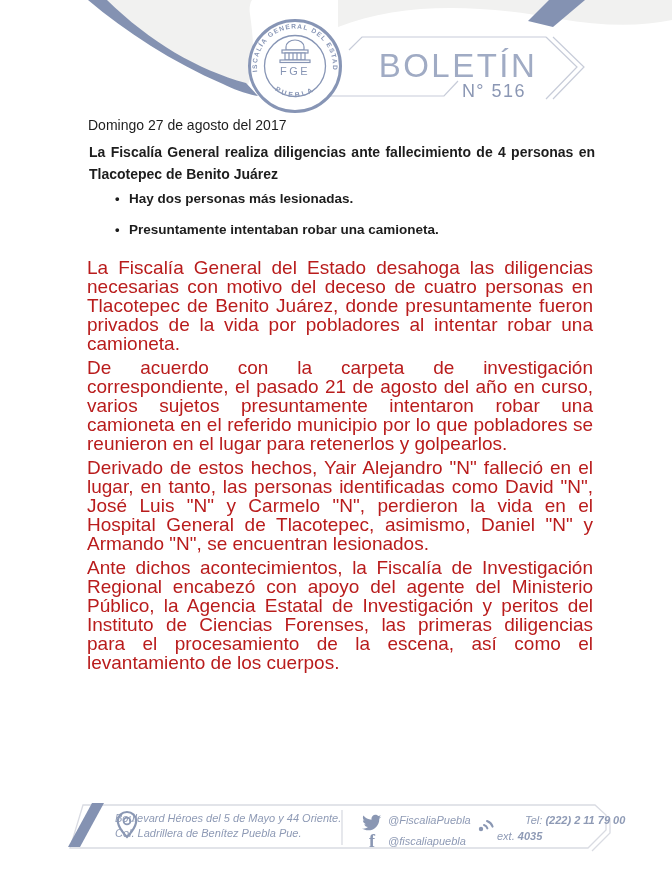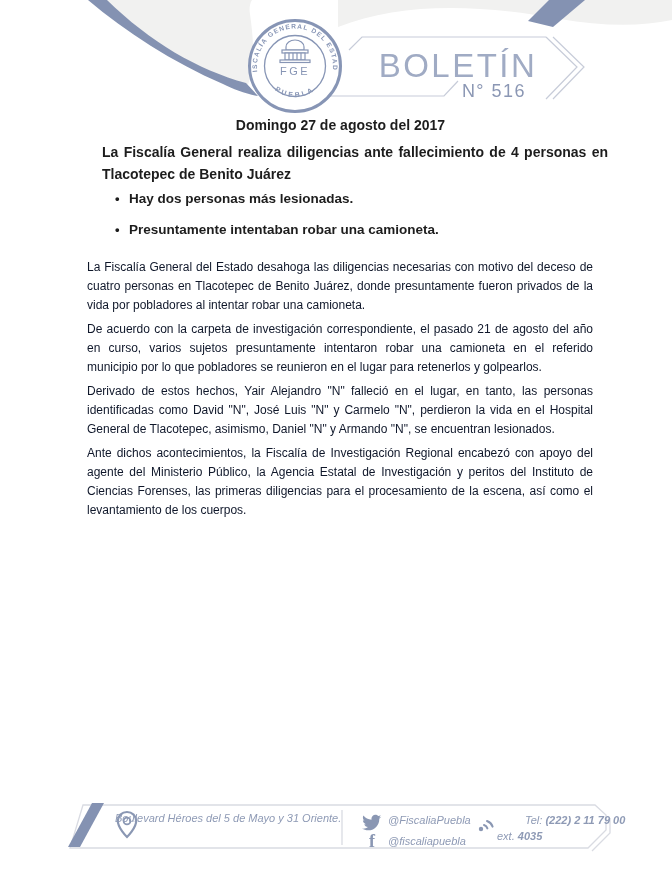--- a/index.html
+++ b/index.html
@@ -8,37 +8,37 @@
     font-family:"Liberation Sans", sans-serif;
   }
   .hdr-art{position:absolute;top:0;left:0;}
   .boletin-txt{font-family:"Liberation Sans",sans-serif;font-weight:400;fill:#a0abc4;font-size:33px;letter-spacing:2.5px;}
   .bolnum-txt{font-family:"Liberation Sans",sans-serif;font-weight:400;fill:#8b97b4;font-size:18px;letter-spacing:1.5px;}
   .seal-ring-txt{font-family:"Liberation Sans",sans-serif;font-size:6.6px;letter-spacing:1.2px;fill:#8795b5;font-weight:bold;}
   .seal-bot-txt{font-family:"Liberation Sans",sans-serif;font-size:7px;letter-spacing:2.4px;fill:#8795b5;font-weight:bold;}
   .seal-fge{font-family:"Liberation Sans",sans-serif;font-size:11px;letter-spacing:2.5px;fill:#8795b5;}
 
   .date-line{
-    position:absolute;top:117px;left:88px;width:505px;text-align:center;
-    font-size:14px;font-weight:bold;color:#1d1d1d;
+    position:absolute;top:117px;left:88px;width:505px;text-align:left;
+    font-size:14px;font-weight:normal;color:#1d1d1d;
   }
   .headline{
-    position:absolute;top:142px;left:102px;width:506px;margin:0;
+    position:absolute;top:142px;left:89px;width:506px;margin:0;
     font-size:14px;font-weight:bold;color:#1d1d1d;line-height:21.5px;text-align:justify;
   }
   .bullets{
     position:absolute;top:191px;left:87px;width:506px;margin:0;padding:0;list-style:none;
   }
   .bullets li{
     display:flex;margin-bottom:16px;font-size:13.5px;font-weight:bold;color:#1d1d1d;line-height:15px;
   }
   .bullets .dot{width:14px;margin-left:28px;font-size:13px;}
   .bodytext{
     position:absolute;top:258px;left:87px;width:506px;
-    font-size:12px;color:#0f172a;line-height:19px;text-align:justify;
+    font-size:19px;color:#b91c1c;line-height:19px;text-align:justify;
   }
   .bodytext p{margin:0 0 5px 0;}
 
   .ftr{position:absolute;top:789px;left:0;}
   .ftr-text{position:absolute;color:#8e9ab5;font-style:italic;font-size:11px;line-height:15px;white-space:nowrap;}
   .addr{top:811px;left:115px;}
   .tw-handle{top:813px;left:388px;}
   .fb-handle{top:834px;left:388px;}
   .tel-line{top:813px;left:525px;}
   .ext-line{top:829px;left:497px;text-align:right;}
@@ -138,21 +138,22 @@
     <text x="369" y="58" font-family="Liberation Serif, serif" font-weight="bold" font-size="18" fill="#8a97b3">f</text>
 
     <g stroke="#8a97b3" fill="none" stroke-width="2" stroke-linecap="round">
       <circle cx="481" cy="40" r="2.2" fill="#8a97b3" stroke="none"></circle>
       <path d="M 484,36 a 5,5 0 0 1 3.4,3.4"></path>
       <path d="M 487,32 a 9,9 0 0 1 5.6,5.6"></path>
     </g>
   </svg>
 
   <div class="ftr-text addr">
-    <div>Boulevard Héroes del 5 de Mayo y 31 Oriente.</div>
+    <div>Boulevard Héroes del 5 de Mayo y 44 Oriente.</div>
+    <div>Col. Ladrillera de Benítez Puebla Pue.</div>
   </div>
   <div class="ftr-text tw-handle">@FiscaliaPuebla</div>
   <div class="ftr-text fb-handle">@fiscaliapuebla</div>
   <div class="ftr-text tel-line">
     <span>Tel:</span>
     <span class="b">(222) 2 11 79 00</span>
   </div>
   <div class="ftr-text ext-line">
     <span>ext.</span>
     <span class="b">4035</span>

